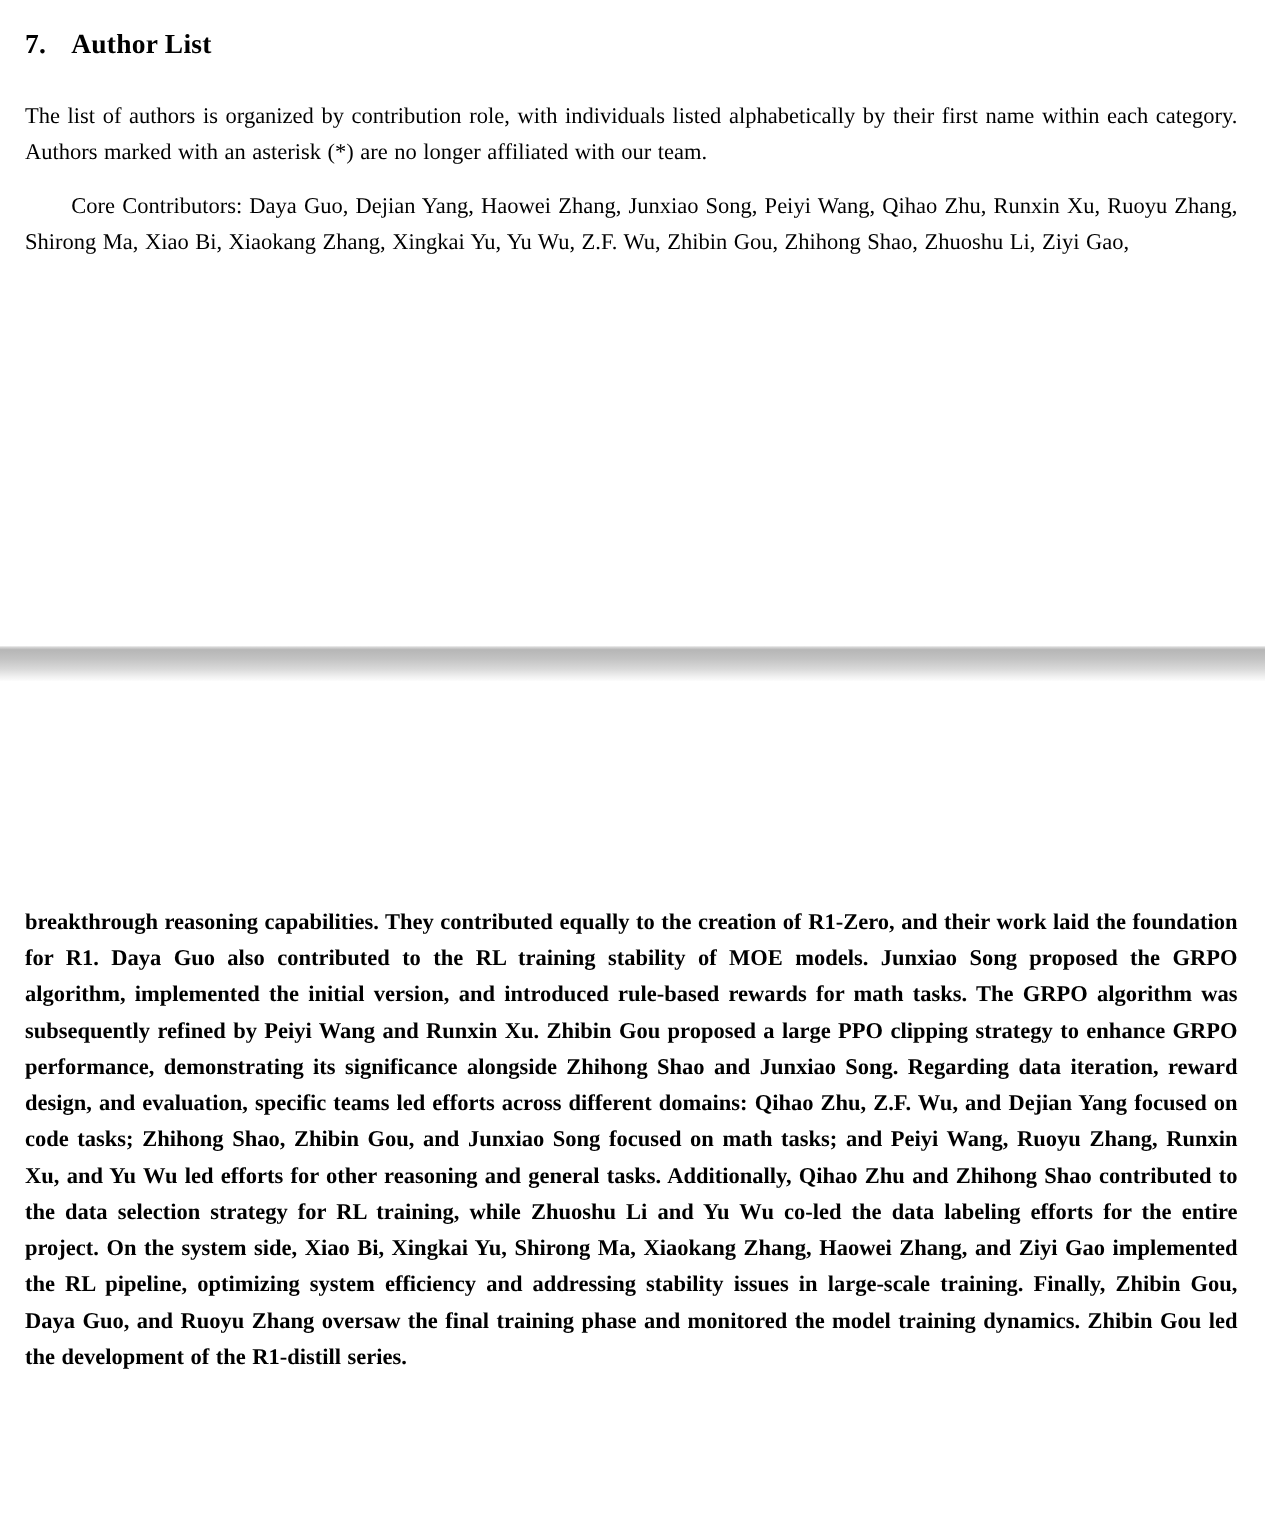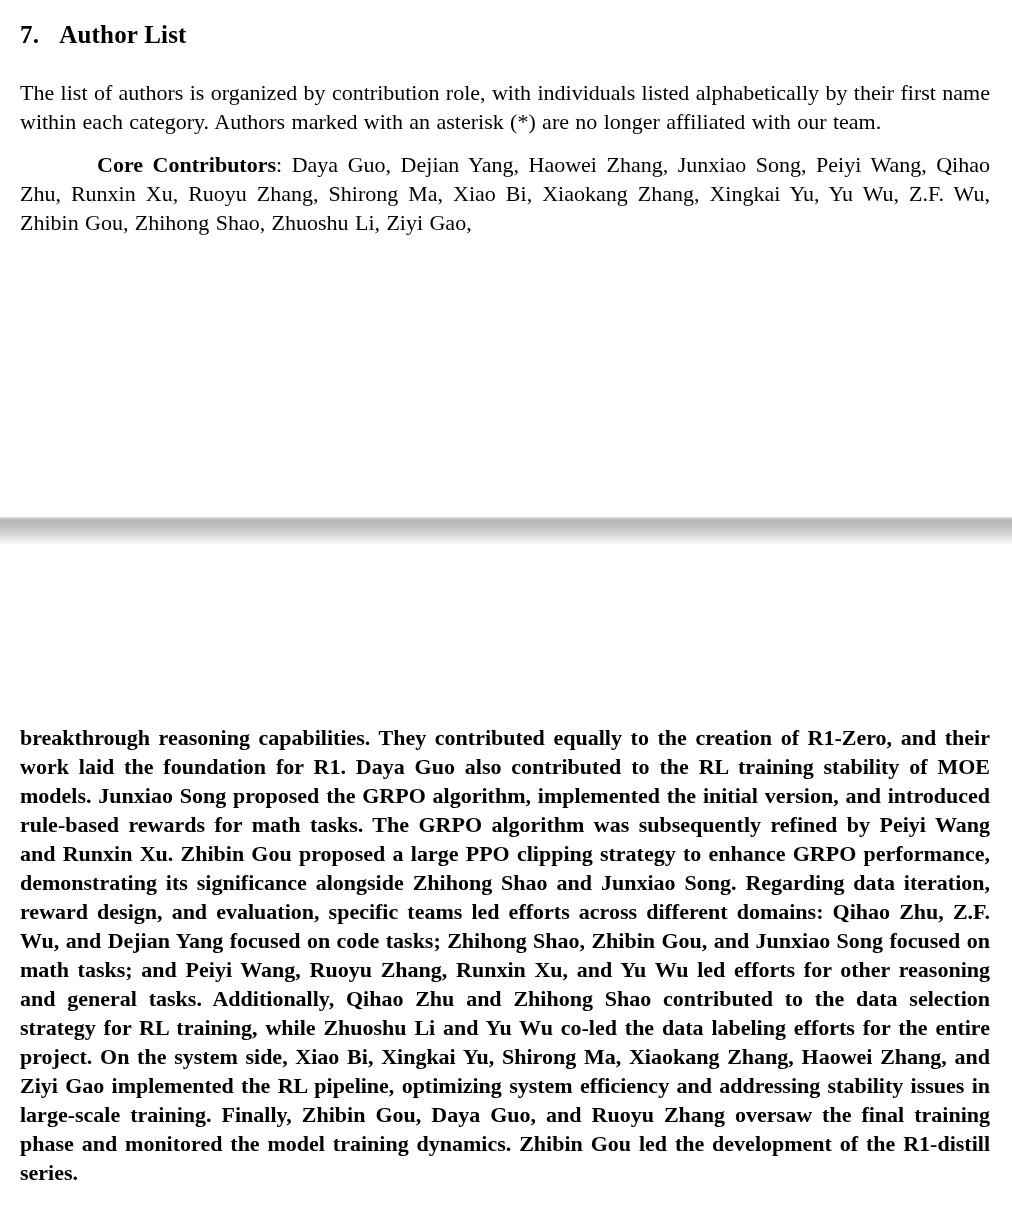--- a/index.html
+++ b/index.html
@@ -35,31 +35,31 @@
       #b6b6b6 10%,
       #c2c2c2 35%,
       #d9d9d9 65%,
       #f2f2f2 88%,
       #fdfdfd 100%);
   }
   .content {
     margin: 0 22px 0 20px;
   }
   h1.section-heading {
-    font-size: 25px;
+    font-size: 22px;
     line-height: 34px;
     font-weight: bold;
     margin: 18px 0 26px 0;
     letter-spacing: 0.2px;
   }
   h1.section-heading .heading-title {
     margin-left: 20px;
   }
   p.body-par {
-    font-size: 22px;
+    font-size: 18px;
     line-height: 29px;
     text-align: justify;
     margin: 0 0 14px 0;
     word-spacing: 0.04em;
   }
   p.indent {
     text-indent: 37px;
   }
   p.cont-justified {
     text-align-last: justify;
@@ -68,21 +68,21 @@
     margin-top: 42px;
     text-align: center;
     font-size: 22px;
     line-height: 29px;
   }
   .page-bottom p.body-par {
     margin-top: 178px;
     margin-bottom: 0;
     font-weight: bold;
   }
-  b { font-weight: bold; margin-left: 40px; }
+  b { font-weight: normal; }
 </style>
 </head>
 <body>
 
 <div class="viewport">
 
   <div class="pdf-page page-top">
     <div class="content">
 
       <h1 class="section-heading">

